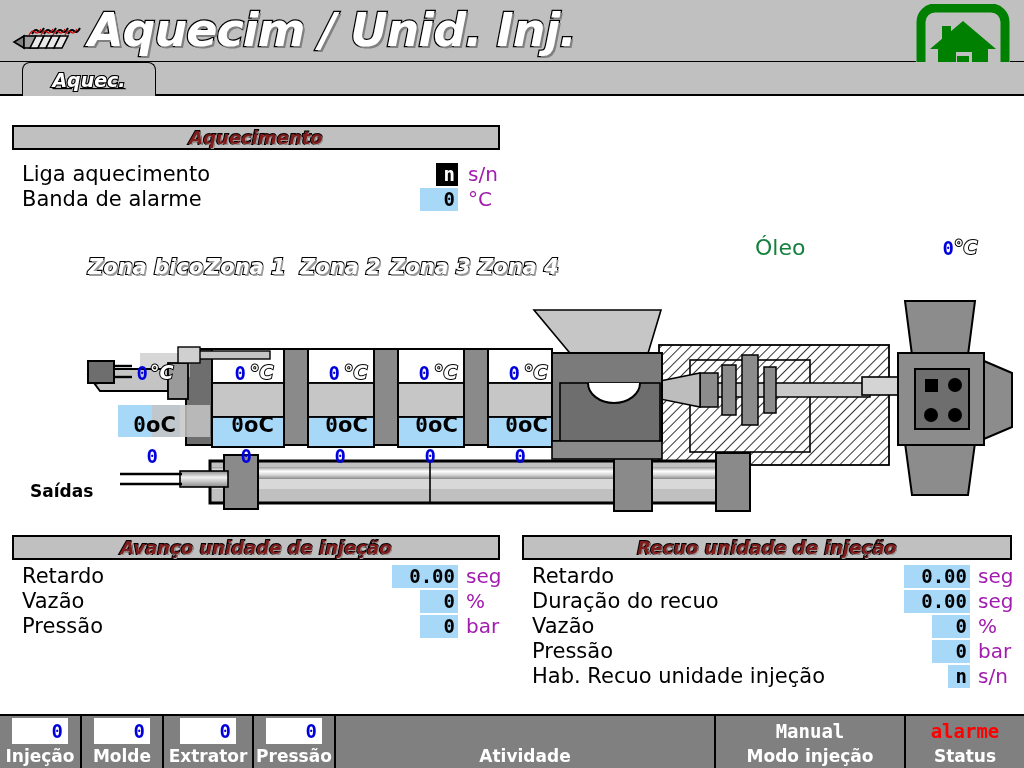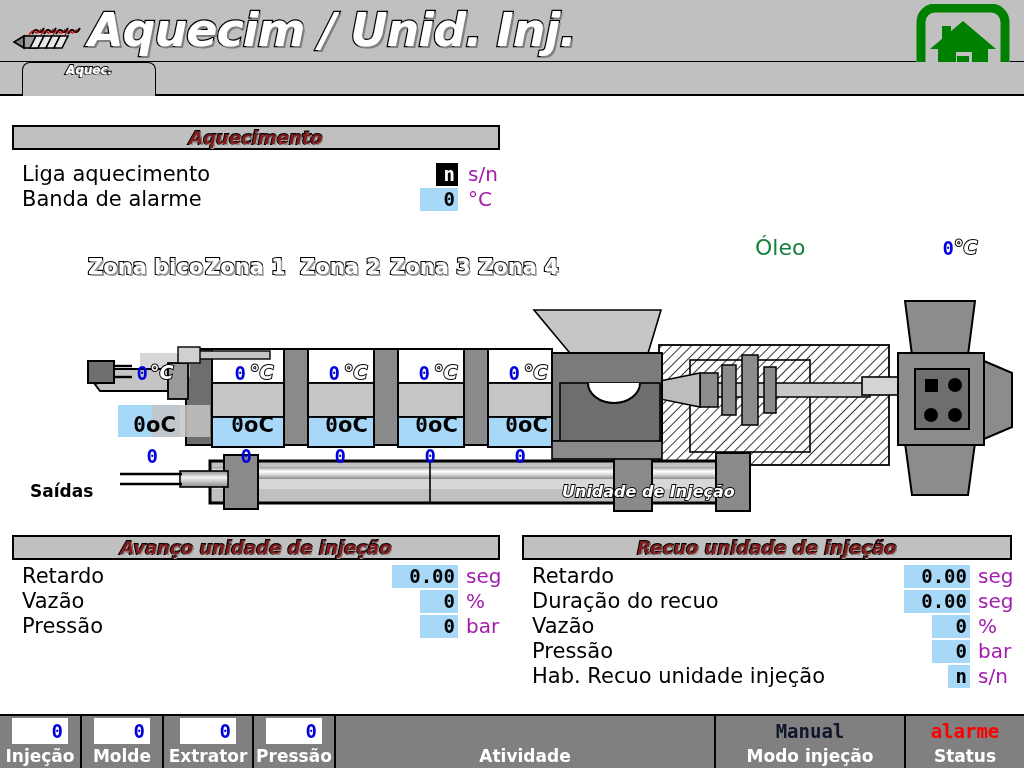--- a/index.html
+++ b/index.html
@@ -38,24 +38,25 @@
     background: #c0c0c0; border-bottom: 2px solid #000;
   }
   .tab {
     position: absolute; left: 22px; top: 0px; width: 134px; height: 34px;
     background: #c0c0c0;
     border: 1px solid #000; border-bottom: none;
     border-top-left-radius: 8px; border-top-right-radius: 8px;
     text-align: center; cursor: pointer;
   }
   .tab span {
-    display: block; margin-top: 0;
-    font-size: 12px; font-weight: bold; font-style: italic;
+    display: block; margin-top: 6px;
+    font-size: 19px; font-weight: bold; font-style: italic;
     color: #ffffff; -webkit-text-stroke: 2px #000; paint-order: stroke fill;
     text-shadow: 1px 1px 0 #9a9a9a;
+    text-decoration: underline;
   }
 
   
   .panel { position: absolute; }
   .panel-hdr {
     height: 25px; background: #c0c0c0;
     border: 2px solid #000;
     text-align: center;
   }
   .panel-hdr span {
@@ -76,21 +77,21 @@
     font-size: 19px; font-weight: bold; color: #000; line-height: 23px;
   }
   .fld.sel { background: #000000; color: #ffffff; }
   .unit {
     position: absolute; top: 0; font-size: 20px; color: #a21caf; line-height: 25px;
   }
 
   
   .zone-label {
     position: absolute;
-    font-size: 21px; font-weight: bold; 
+    font-size: 21px; font-weight: bold; font-style: italic;
     color: #ffffff; -webkit-text-stroke: 2.2px #000; paint-order: stroke fill;
     text-shadow: 1.5px 1.5px 0 #9a9a9a;
     white-space: nowrap;
     text-align: right;
   }
   .val-blue {
     position: absolute; font-family: "DejaVu Sans Mono", monospace;
     font-size: 19px; font-weight: bold; color: #0000dd;
     text-align: right; white-space: nowrap;
   }
@@ -362,21 +363,20 @@
     <div class="val-blue" style="left:316px; top:240px; width:30px;">0</div>
     <div class="val-blue" style="left:406px; top:240px; width:30px;">0</div>
     <div class="val-blue" style="left:496px; top:240px; width:30px;">0</div>
 
     
     <div class="oleo-lbl" style="left:755px; top:30px;">Óleo</div>
     <div class="val-blue" style="left:932px; top:32px; width:22px;">0</div>
     <div class="degc" style="left:954px; top:31px;">°C</div>
 
     
-    <div class="unidade-lbl" style="left:562px; top:277px;">Unidade de Injeção</div>
   </div>
 
   <div class="panel" style="left:12px; top:535px; width:488px;">
     <div class="panel-hdr">
       <span>Avanço unidade de injeção</span>
     </div>
     <div style="position:relative; margin-top:4px;">
       <div class="row">
         <div class="lbl">Retardo</div>
         <div class="fld" style="left:380px; width:66px;">0.00</div>
@@ -443,21 +443,21 @@
     </div>
     <div class="sb-cell" style="width:82px;">
       <div class="sb-val-box">0</div>
       <div class="sb-lbl">Pressão</div>
     </div>
     <div class="sb-cell" style="flex:1;">
       <div class="sb-txt" style="color:#ffffff;"></div>
       <div class="sb-lbl">Atividade</div>
     </div>
     <div class="sb-cell" style="width:190px;">
-      <div class="sb-txt" style="color:#0f172a;">Manual</div>
+      <div class="sb-txt" style="color:#ffffff;">Manual</div>
       <div class="sb-lbl">Modo injeção</div>
     </div>
     <div class="sb-cell" style="width:118px;">
       <div class="sb-txt" style="color:#ff0000;">alarme</div>
       <div class="sb-lbl">Status</div>
     </div>
   </div>
 
 </div>
 

